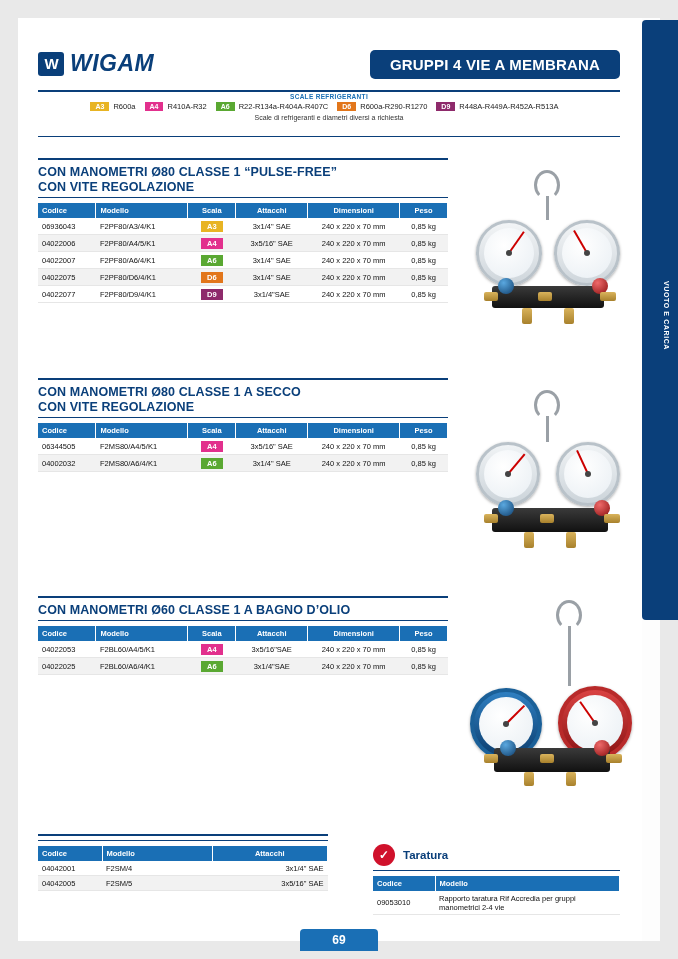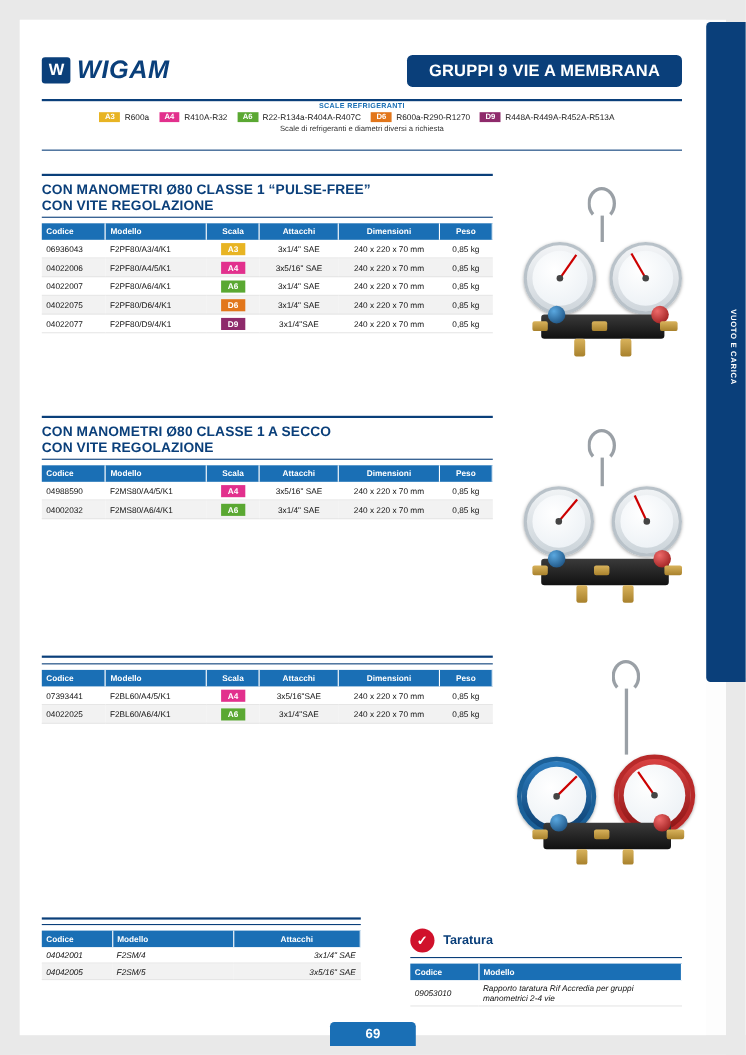--- a/index.html
+++ b/index.html
@@ -197,21 +197,20 @@
     border-collapse: collapse; width: 100%; margin-top: 5px; font-size: 7.5px;
   }
   table.simple th {
     background: #1a6fb5; color: #fff; font-size: 7.5px; font-weight: bold;
     padding: 3px 4px; text-align: left; border-right: 1px solid #fff;
   }
   table.simple th.c { text-align: center; }
   table.simple td {
     padding: 2.5px 4px; font-size: 7.5px; color: #111;
     border-bottom: 1px solid #e6e6e6;
-    font-style: italic;
   }
   table.simple td.r { text-align: right; }
   table.simple tr.alt td { background: #f2f2f2; }
 
   .taratura-head { display: flex; align-items: center; gap: 8px; }
   .tar-badge {
     width: 22px; height: 22px; border-radius: 50%;
     background: #d0112b;
     display: flex; align-items: center; justify-content: center;
     color: #fff; font-size: 12px; font-weight: bold;
@@ -276,21 +275,21 @@
   <div class="edge-bottom"></div>
 
   <div class="content">
 
     <div class="logo">
       <div class="logo-mark">W</div>
       <div class="logo-text">WIGAM</div>
     </div>
 
     <div class="title-bar">
-      <span>GRUPPI 9 VIE A MEMBRANA</span>
+      <span>GRUPPI 4 VIE A MEMBRANA</span>
     </div>
     <div class="header-rule"></div>
 
     <div class="legend">
       <div class="legend-title">SCALE REFRIGERANTI</div>
       <div class="legend-row">
         <div class="legend-item">
           <span class="legend-chip" style="background:#e8b423">A3</span>
           <span class="lbl">R600a</span>
         </div>
@@ -414,21 +413,21 @@
             <th class="l" style="width:58px">Codice</th>
             <th class="l" style="width:92px">Modello</th>
             <th style="width:48px">Scala</th>
             <th style="width:72px">Attacchi</th>
             <th style="width:92px">Dimensioni</th>
             <th style="width:48px">Peso</th>
           </tr>
         </thead>
         <tbody>
           <tr>
-            <td class="l">04988590</td>
+            <td class="l">06344505</td>
             <td class="l">F2MS80/A4/5/K1</td>
             <td><span class="scala-chip" style="background:#e2308d">A4</span></td>
             <td>3x5/16" SAE</td>
             <td>240 x 220 x 70 mm</td>
             <td>0,85 kg</td>
           </tr>
           <tr class="alt">
             <td class="l">04002032</td>
             <td class="l">F2MS80/A6/4/K1</td>
             <td><span class="scala-chip" style="background:#5aa832">A6</span></td>
@@ -460,36 +459,37 @@
         <div class="port" style="left:16px; top:126px; width:14px; height:9px;"></div>
         <div class="port" style="left:72px; top:126px; width:14px; height:9px;"></div>
         <div class="port" style="left:136px; top:126px; width:16px; height:9px;"></div>
         <div class="port" style="left:56px; top:144px; width:10px; height:16px;"></div>
         <div class="port" style="left:98px; top:144px; width:10px; height:16px;"></div>
       </div>
     </div>
 
     <div class="section" style="top:578px">
       <div class="sec-rule"></div>
+      <div class="sec-h1">CON MANOMETRI Ø60 CLASSE 1 A BAGNO D’OLIO</div>
       <div class="sec-h-underline"></div>
 
       <table class="spec">
         <thead>
           <tr>
             <th class="l" style="width:58px">Codice</th>
             <th class="l" style="width:92px">Modello</th>
             <th style="width:48px">Scala</th>
             <th style="width:72px">Attacchi</th>
             <th style="width:92px">Dimensioni</th>
             <th style="width:48px">Peso</th>
           </tr>
         </thead>
         <tbody>
           <tr>
-            <td class="l">07393441</td>
+            <td class="l">04022053</td>
             <td class="l">F2BL60/A4/5/K1</td>
             <td><span class="scala-chip" style="background:#e2308d">A4</span></td>
             <td>3x5/16"SAE</td>
             <td>240 x 220 x 70 mm</td>
             <td>0,85 kg</td>
           </tr>
           <tr class="alt">
             <td class="l">04022025</td>
             <td class="l">F2BL60/A6/4/K1</td>
             <td><span class="scala-chip" style="background:#5aa832">A6</span></td>

